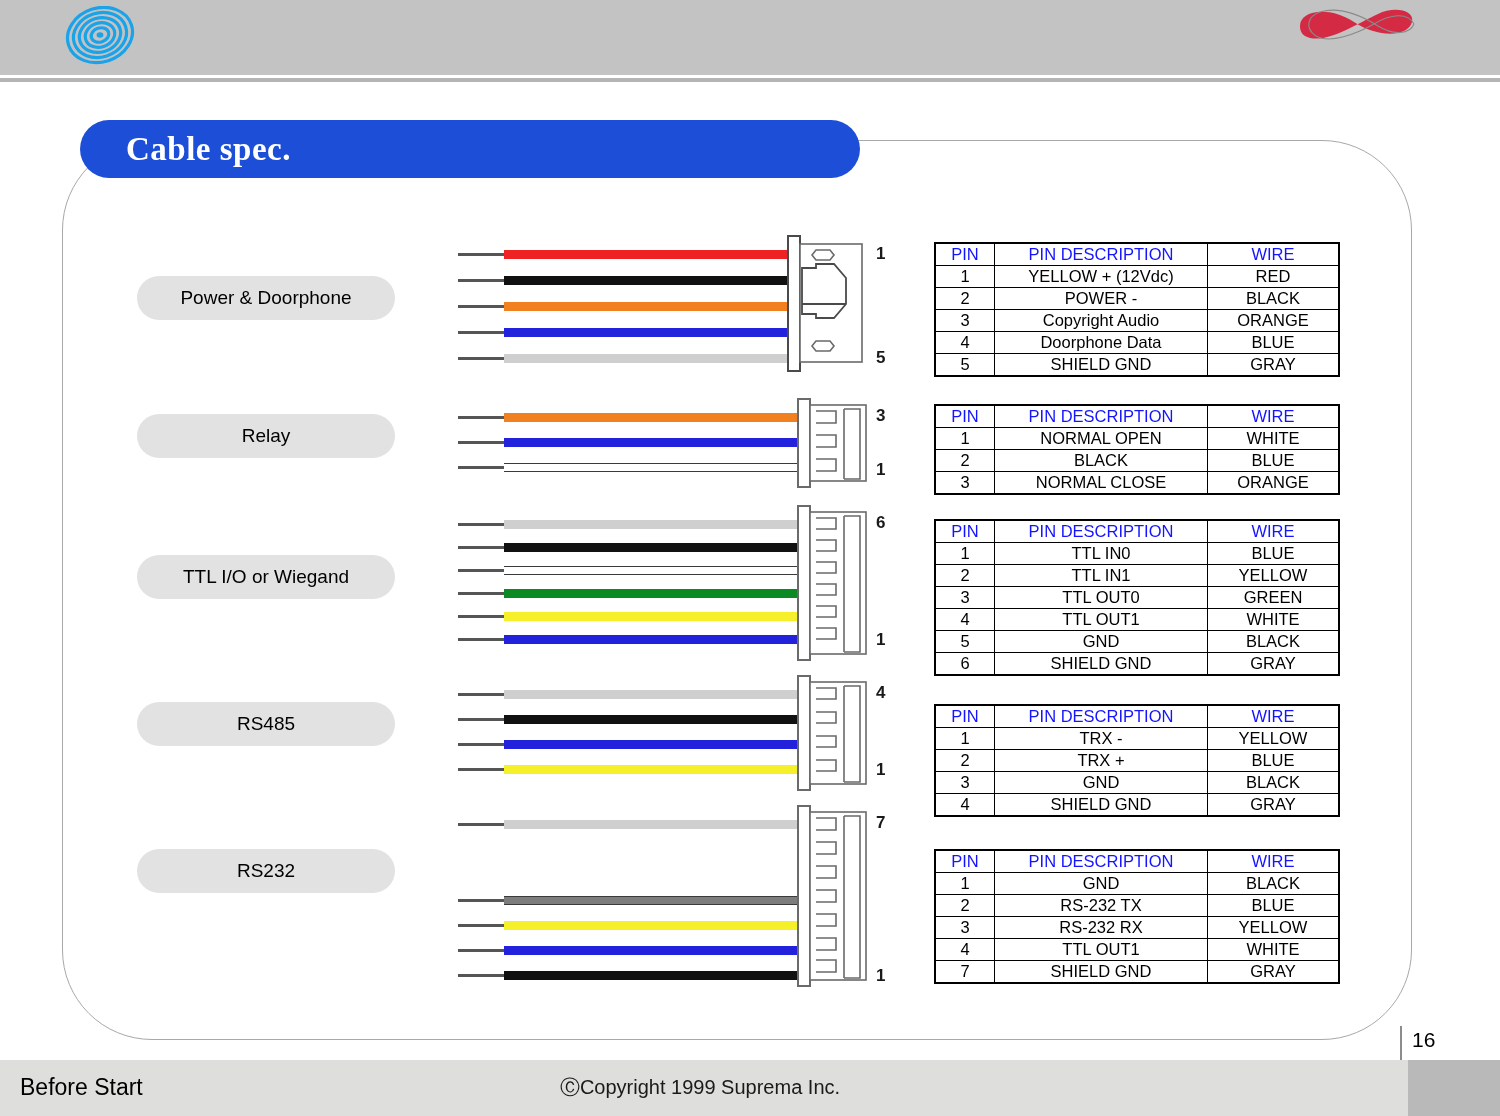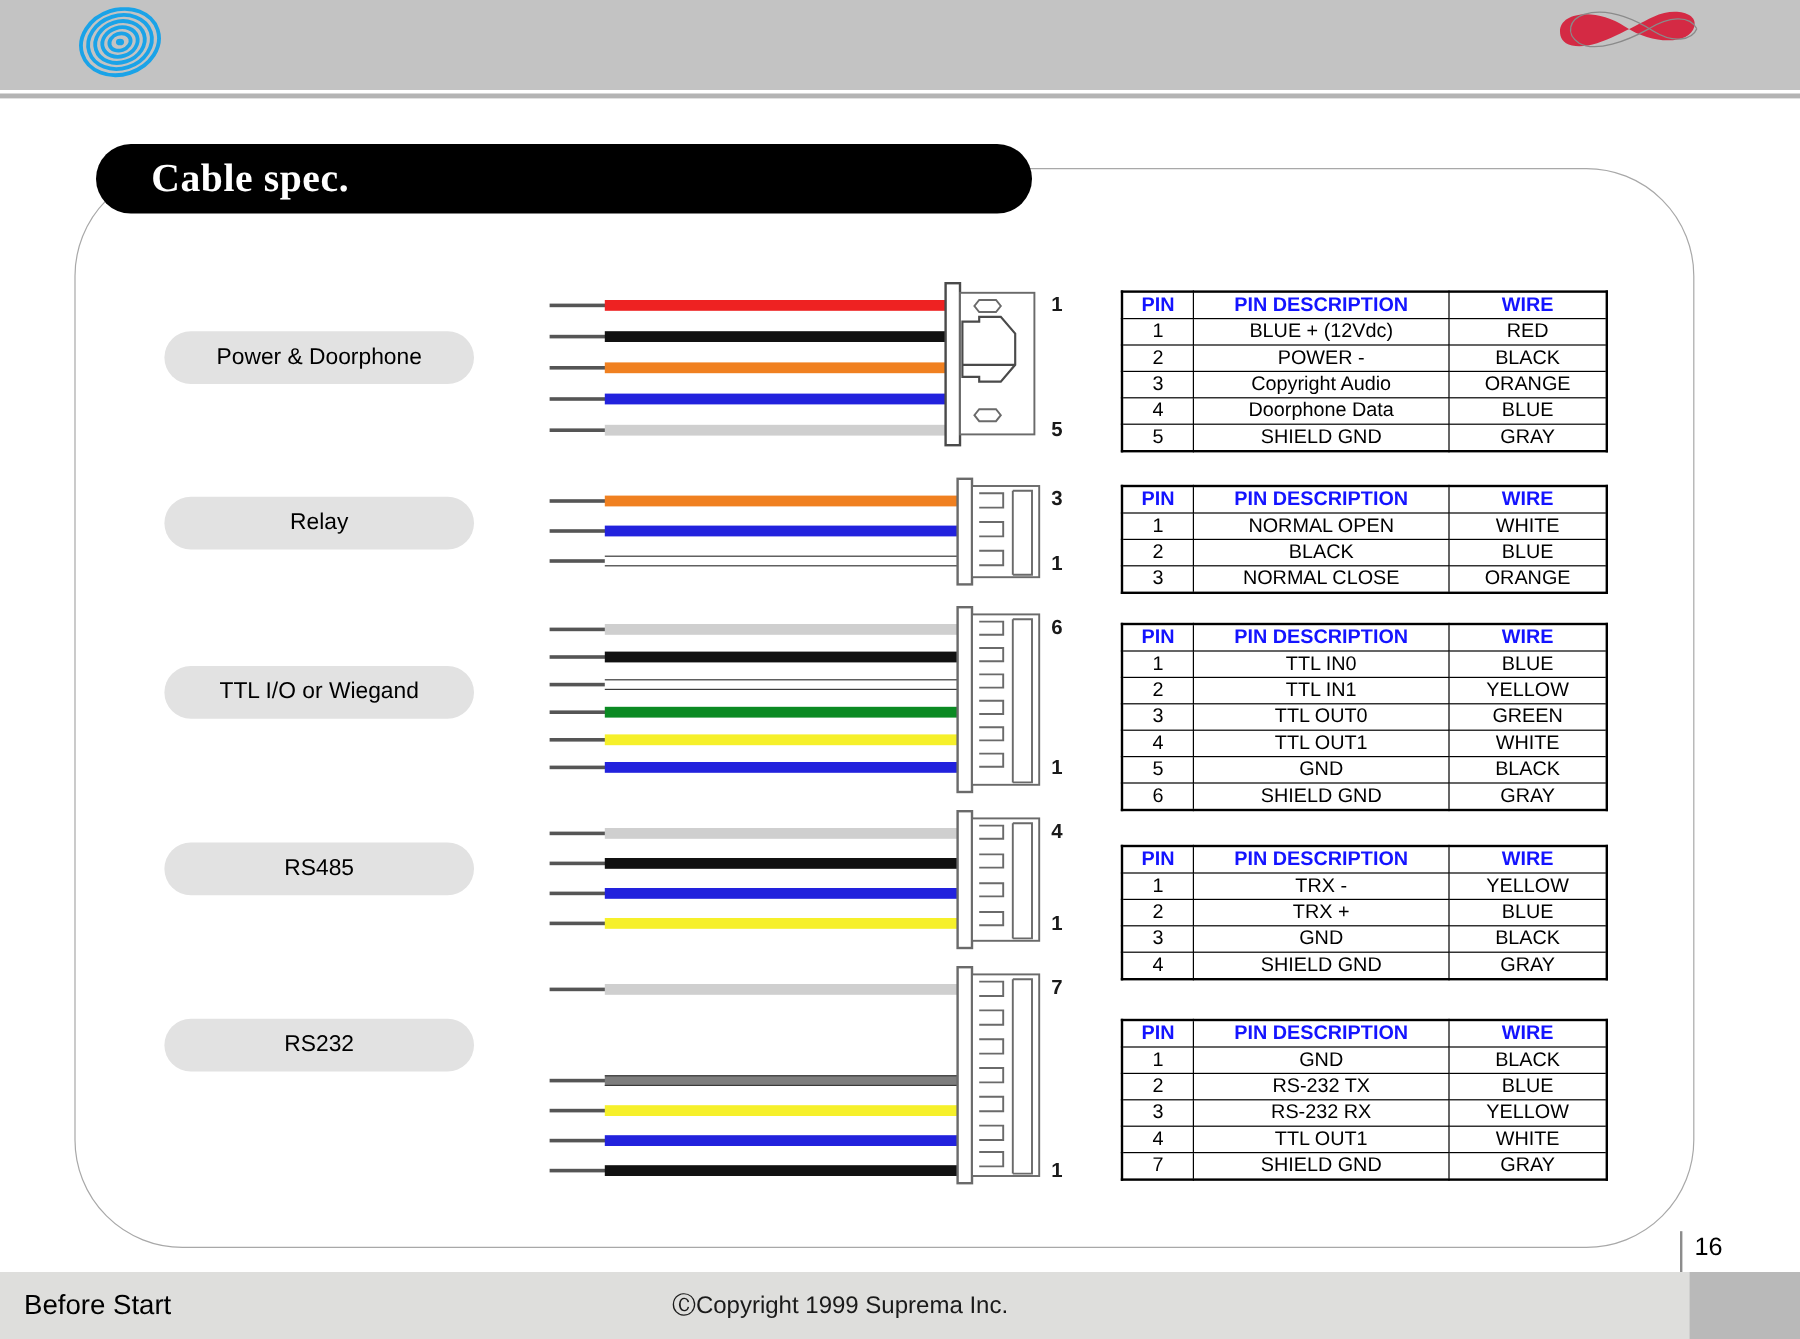--- a/index.html
+++ b/index.html
@@ -86,21 +86,21 @@
     border: 1.5px solid #a8a8a8;
     border-radius: 90px;
     box-sizing: border-box;
     background: transparent;
   }
 
   #section-banner {
     position: absolute;
     left: 80px; top: 120px;
     width: 780px; height: 58px;
-    background: #000000;
+    background: #1d4ed8;
     border-radius: 29px;
     display: flex;
     align-items: center;
   }
   #section-title {
     font-family: "Liberation Serif", serif;
     font-size: 33px;
     font-weight: bold;
     color: #ffffff;
     margin-left: 46px;
@@ -178,21 +178,21 @@
     text-align: center;
     font-family: "Liberation Sans", sans-serif;
     font-size: 16.5px;
     color: #000000;
     height: 21px;
     padding: 0;
     font-weight: normal;
   }
   .pin-table thead th {
     color: #1414ff;
-    font-weight: bold;
+    font-weight: normal;
   }
   .col-pin   { width: 58px; }
   .col-desc  { width: 212px; margin-top: 12px; }
   .col-wire  { width: 130px; }
 
   
   #footer-bar {
     position: absolute;
     left: 0; top: 1060px;
     width: 1500px; height: 56px;
@@ -462,21 +462,21 @@
   <thead>
     <tr>
       <th class="col-pin">PIN</th>
       <th class="col-desc">PIN DESCRIPTION</th>
       <th class="col-wire">WIRE</th>
     </tr>
   </thead>
   <tbody>
     <tr>
       <td>1</td>
-      <td>BLUE + (12Vdc)</td>
+      <td>YELLOW + (12Vdc)</td>
       <td>RED</td>
     </tr>
     <tr>
       <td>2</td>
       <td>POWER -</td>
       <td>BLACK</td>
     </tr>
     <tr>
       <td>3</td>
       <td>Copyright Audio</td>

